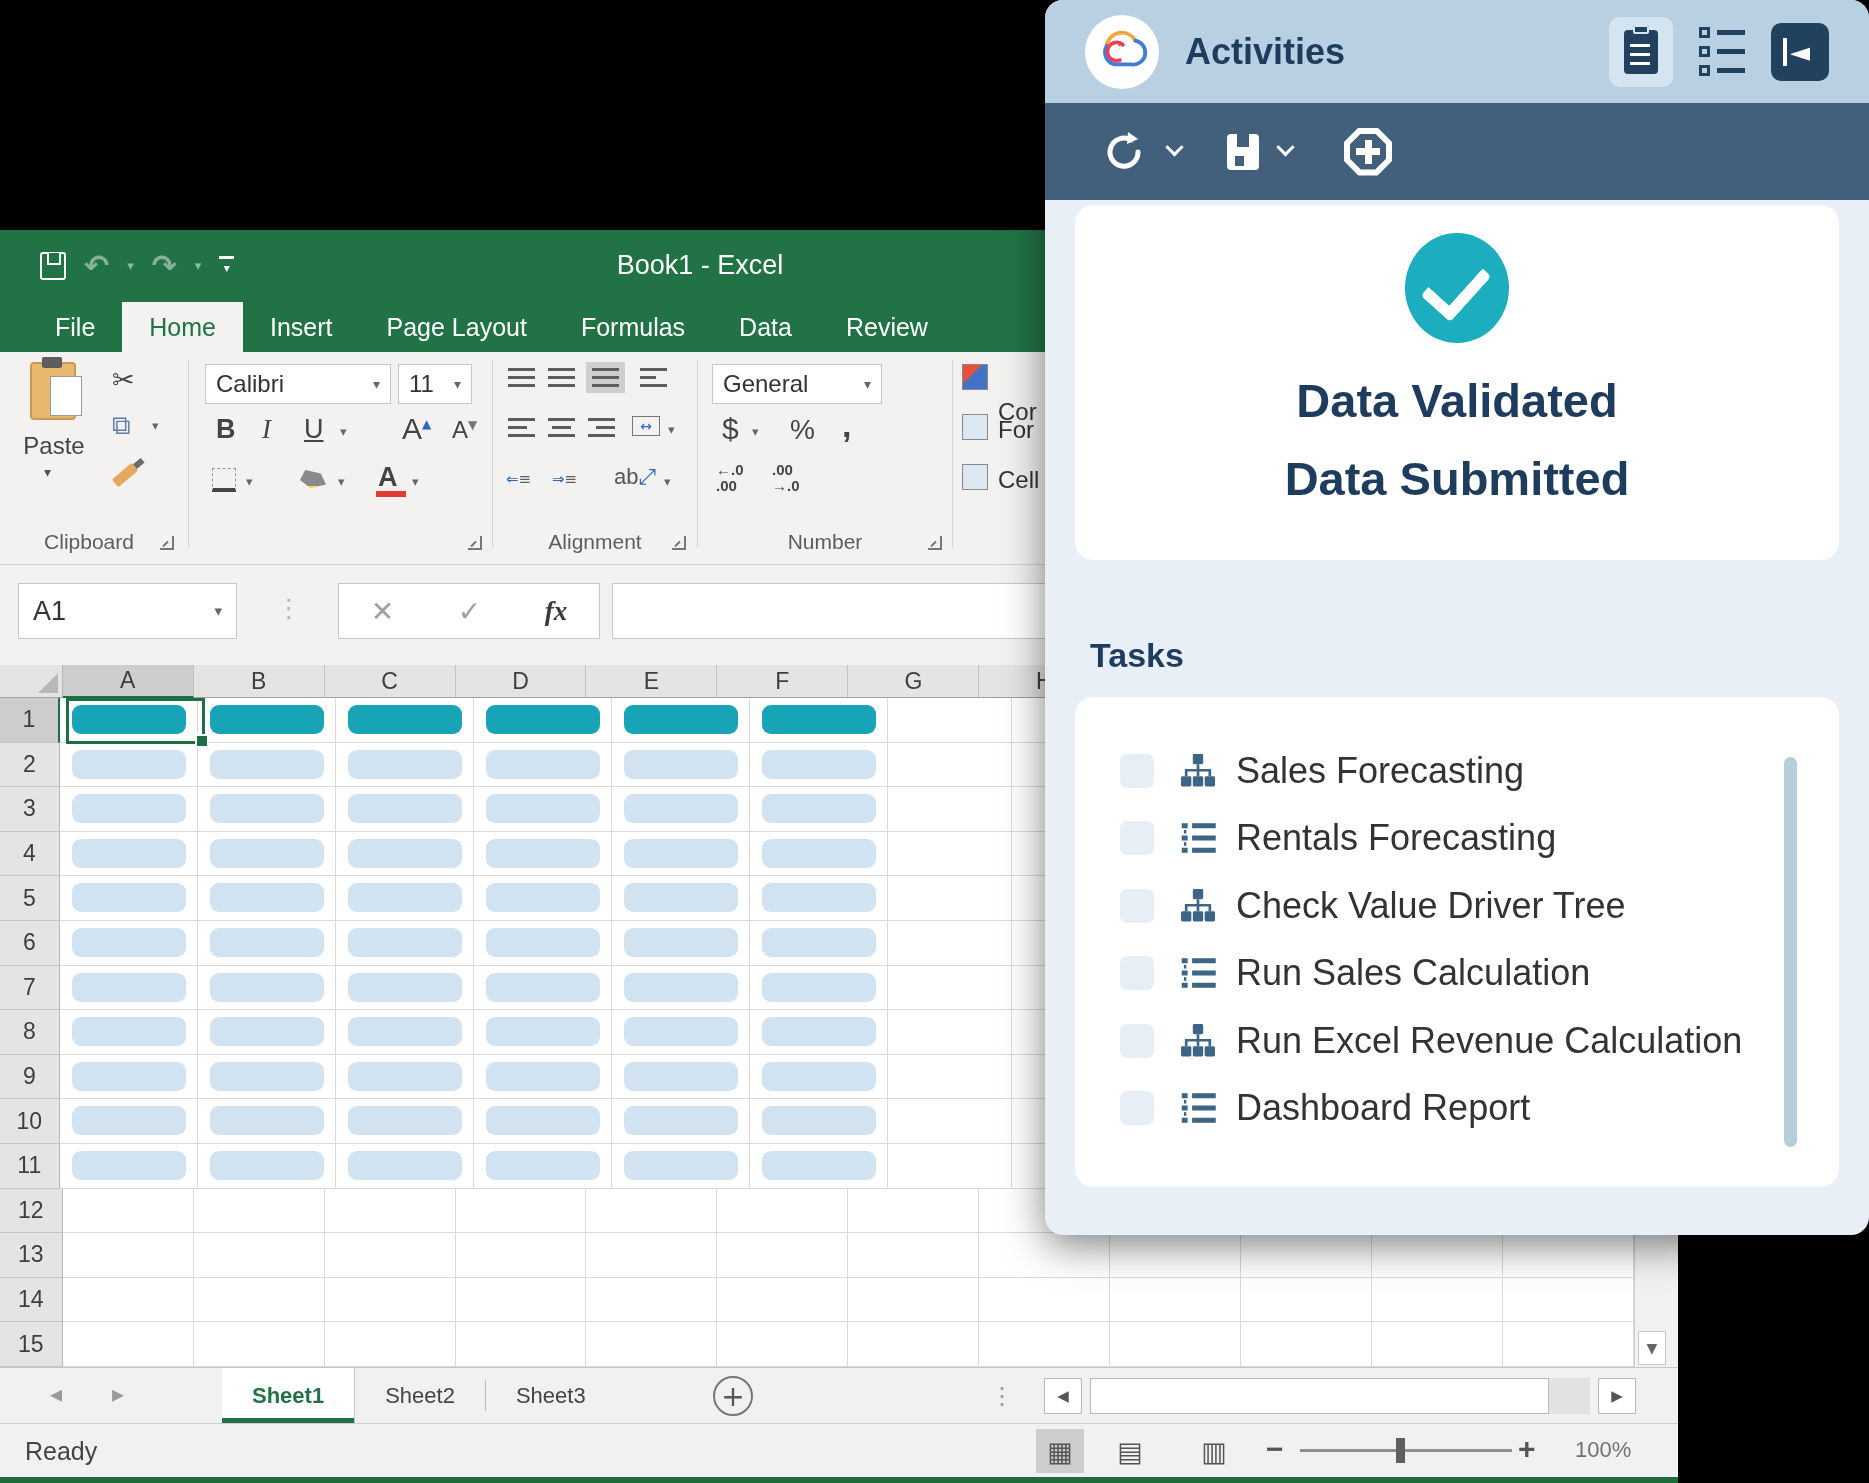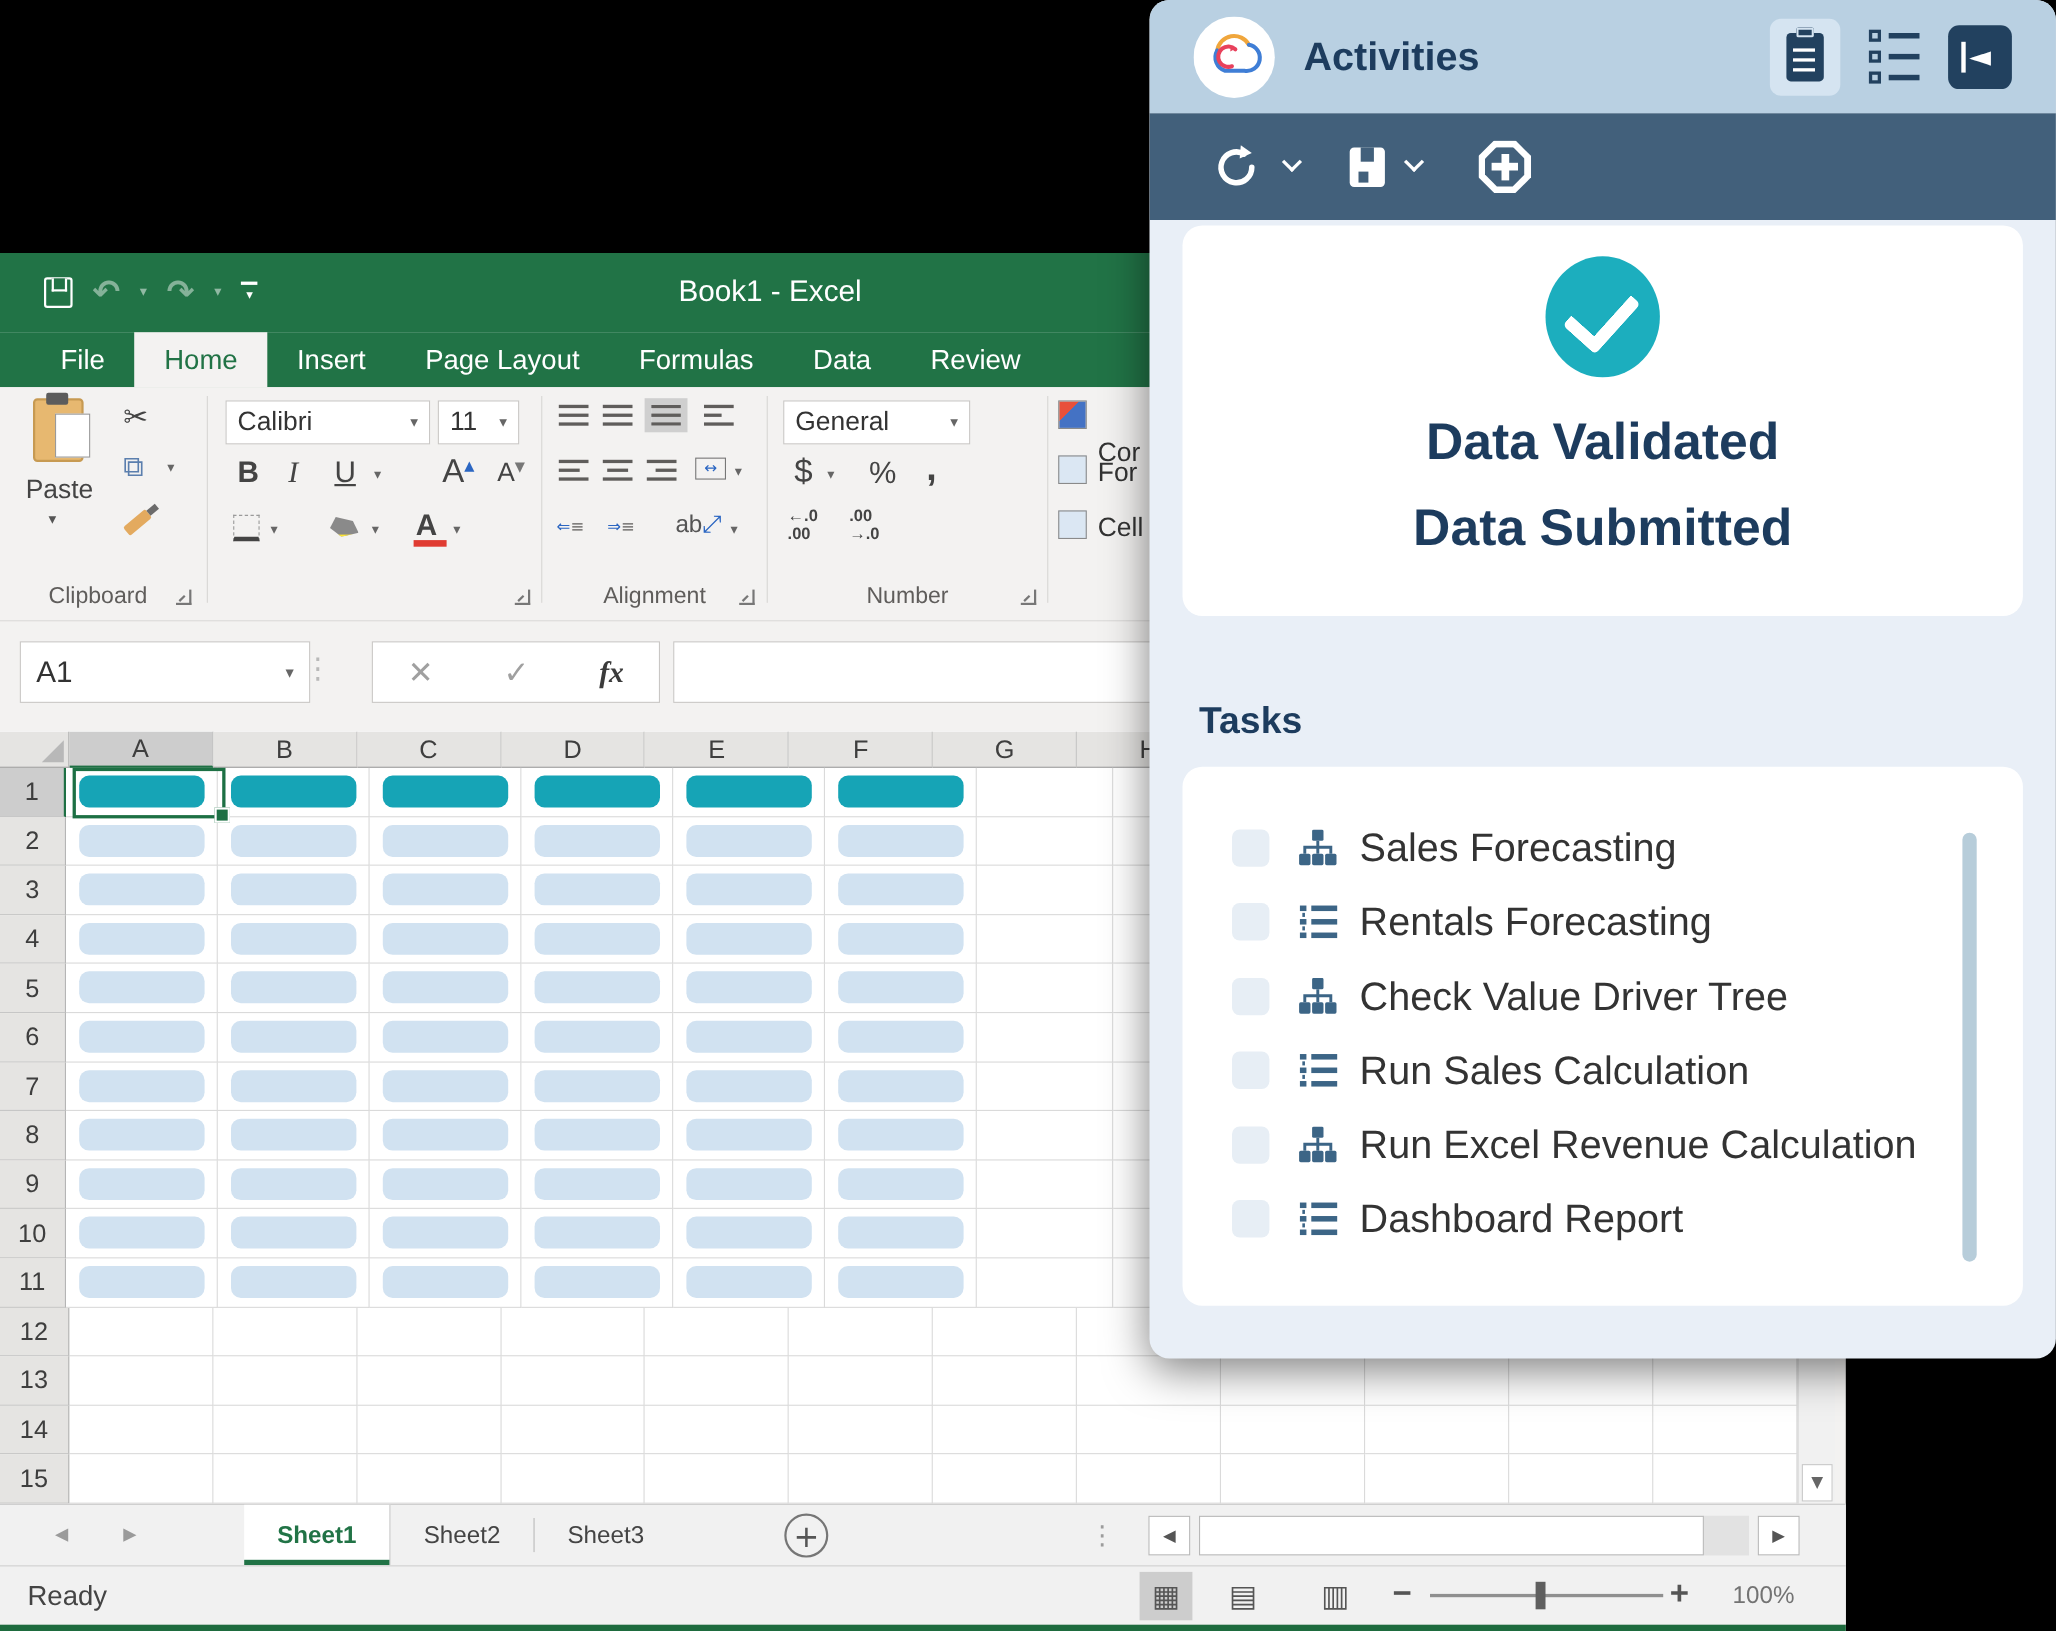--- a/index.html
+++ b/index.html
@@ -61,21 +61,21 @@
   .ind { color:#2b66c2; font-size:15px; }
   .dec2 { position:absolute; font-size:15px; line-height:16px; color:#444; white-space:pre-line; font-weight:bold; }
 
   .sty-ico { position:absolute; width:26px; height:26px; border:1.5px solid #8a8a8a; background:#dbe7f3; }
   .sty-ico.cf { background:linear-gradient(135deg,#e8503a 38%,#4472c4 38%); }
   .sty-lbl { position:absolute; font-size:24px; color:#333; }
 
   
   .fbar { position:absolute; left:0; top:335px; width:100%; height:100px; background:#f3f2f1; }
   .fbox { position:absolute; top:18px; height:56px; background:#fff; border:1px solid #c9c7c5; }
-  .namebox { left:18px; width:264px; display:flex; align-items:center; padding:0 14px; font-size:27px; color:#333; }
+  .namebox { left:18px; width:219px; display:flex; align-items:center; padding:0 14px; font-size:27px; color:#333; }
   .namebox .car { margin-left:auto; font-size:15px; color:#666; }
   .fdots { position:absolute; left:276px; top:28px; color:#b9b9b9; font-size:26px; }
   .fbtns { left:338px; width:262px; display:flex; align-items:center; justify-content:space-around; }
   .fx-x { color:#a0a0a0; font-size:28px; }
   .fx-ck { color:#a0a0a0; font-size:28px; }
   .fx-fx { color:#3b3b3b; font-size:27px; font-style:italic; font-family:"Liberation Serif",serif; font-weight:bold; }
   .finput { left:612px; width:1028px; padding:0 12px; display:flex; align-items:center; font-size:24px; color:#333; }
 
   
   .gridwrap { position:absolute; left:0; top:435px; width:1634px; height:702px; background:#fff; overflow:hidden; }

